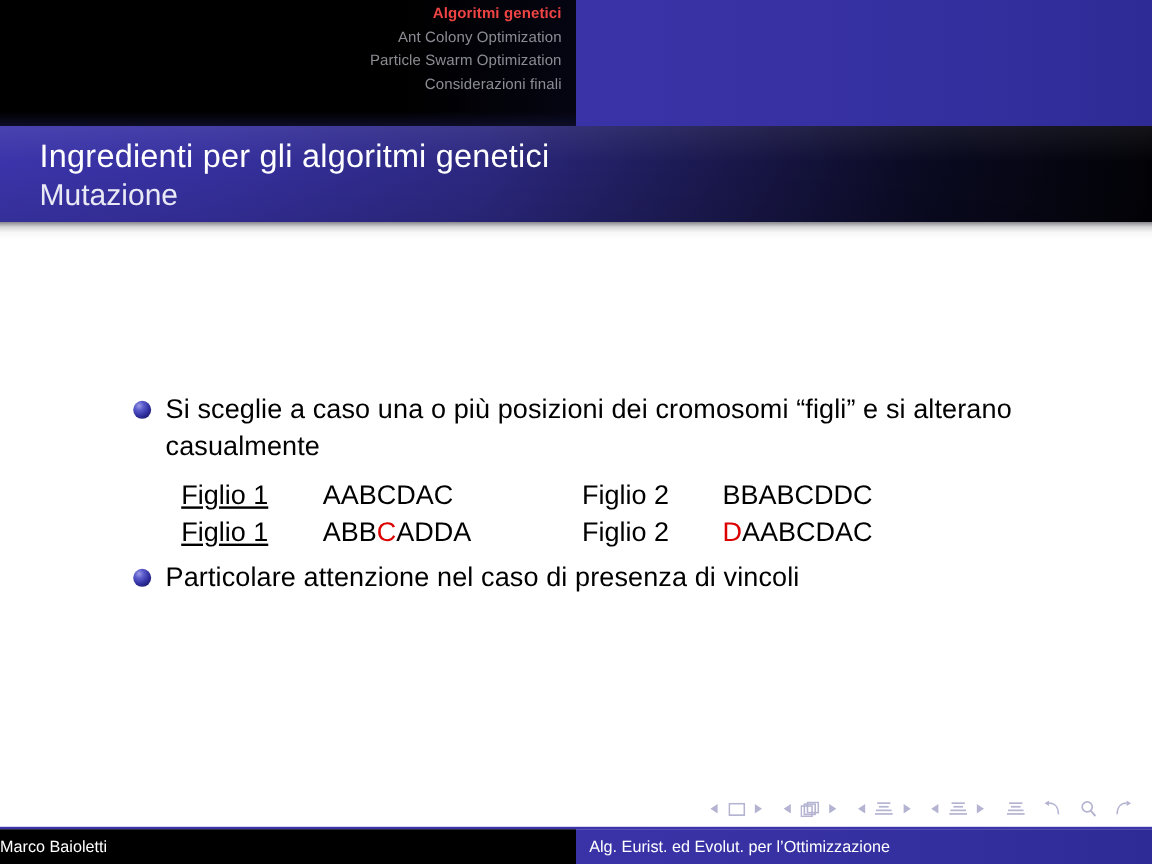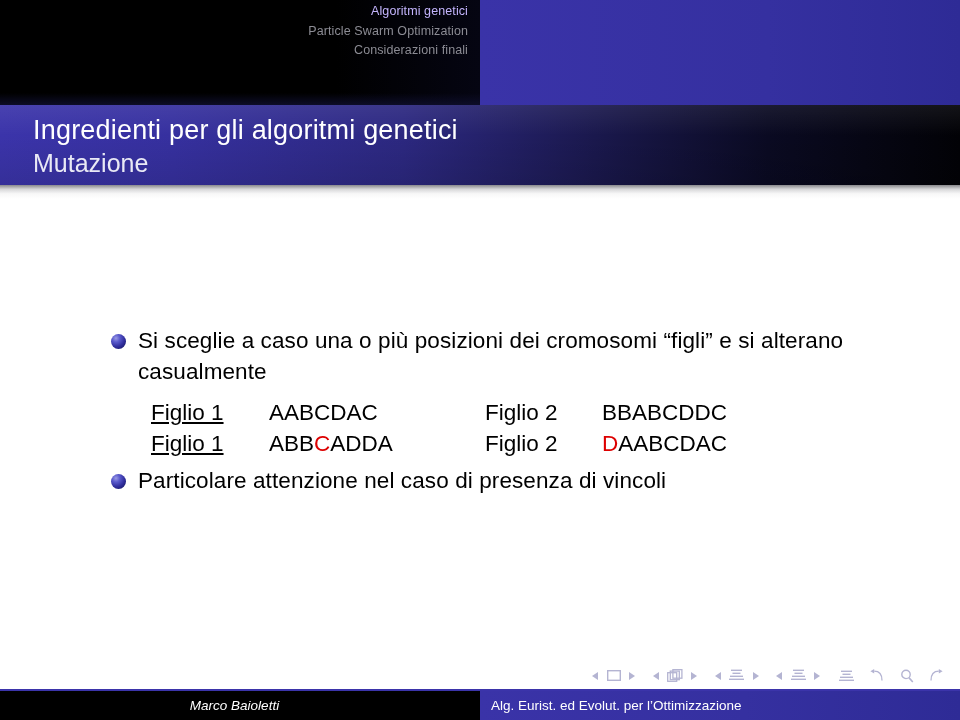--- a/index.html
+++ b/index.html
@@ -48,22 +48,22 @@
   .nav-item {
     display: block;
     font-size: 12.5px;
     line-height: 19.6px;
     color: #8c8c94;
     padding-right: 4px;
     white-space: nowrap;
     letter-spacing: 0.1px;
   }
   .nav-item.active {
-    color: #c4b5fd;
-    font-weight: normal;
+    color: #ef4444;
+    font-weight: bold;
   }
   #header-bottom-sheen {
     position: absolute;
     left: 0; bottom: 0;
     width: 480px; height: 12px;
     background: linear-gradient(to top, #0d0d28 0%, rgba(0,0,0,0) 100%);
     z-index: 2;
   }
 
   
@@ -236,25 +236,24 @@
     height: 29px;
   }
   #foot-author {
     position: absolute;
     left: 0; top: 0;
     width: 480px; height: 29px;
     background: #000000;
     color: #ffffff;
     font-size: 13.5px;
     line-height: 29px;
-    text-align: center;
+    text-align: left;
     padding-right: 11px;
     box-sizing: border-box;
     white-space: nowrap;
-    font-style: italic;
   }
   #foot-title {
     position: absolute;
     left: 480px; top: 0;
     width: 480px; height: 29px;
     background: linear-gradient(to right, #3a33a8 0%, #3530a0 55%, #2e2b96 100%);
     color: #ffffff;
     font-size: 13.5px;
     line-height: 29px;
     text-align: left;
@@ -271,20 +270,21 @@
 </style>
 </head>
 <body>
 
 <div id="header">
   <div id="header-left-fade"></div>
   <div id="header-blue-panel"></div>
   <div id="header-bottom-sheen"></div>
   <div id="nav-list">
     <span class="nav-item active">Algoritmi genetici</span>
+    <span class="nav-item">Ant Colony Optimization</span>
     <span class="nav-item">Particle Swarm Optimization</span>
     <span class="nav-item">Considerazioni finali</span>
   </div>
 </div>
 
 <div id="titlebar">
   <div id="titlebar-inner-sheen"></div>
   <div id="frame-title">Ingredienti per gli algoritmi genetici</div>
   <div id="frame-subtitle">Mutazione</div>
 </div>

